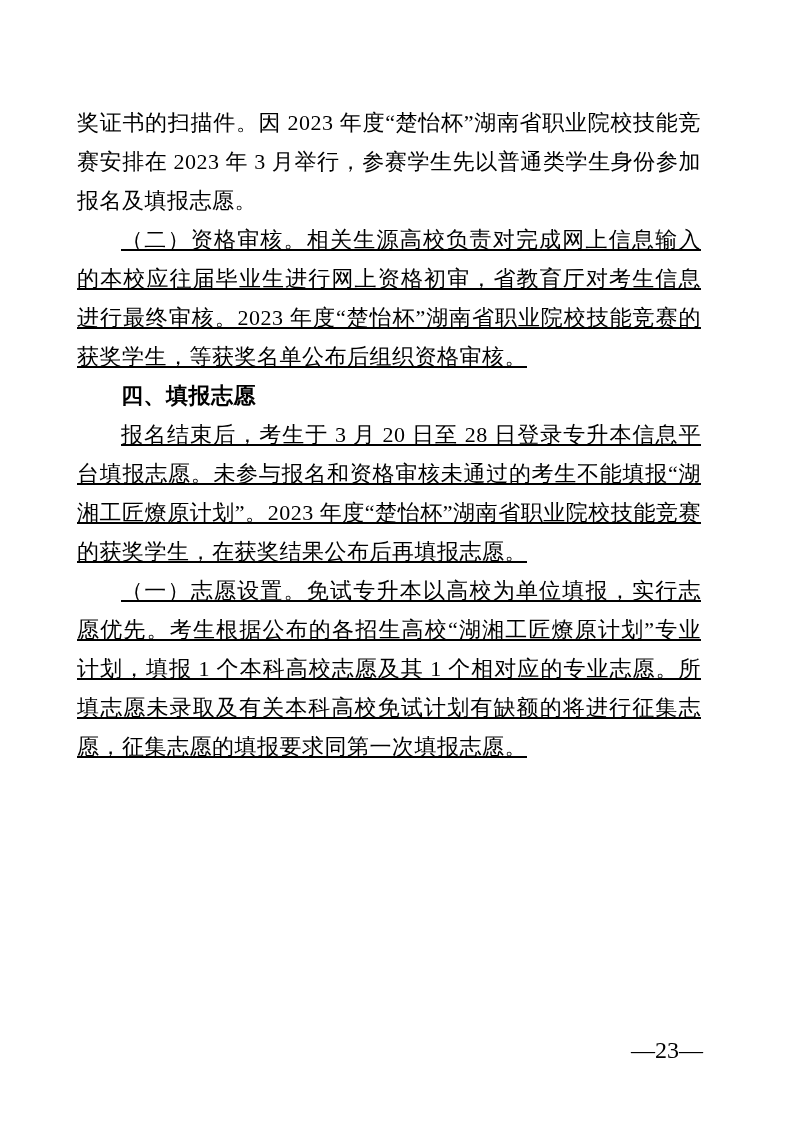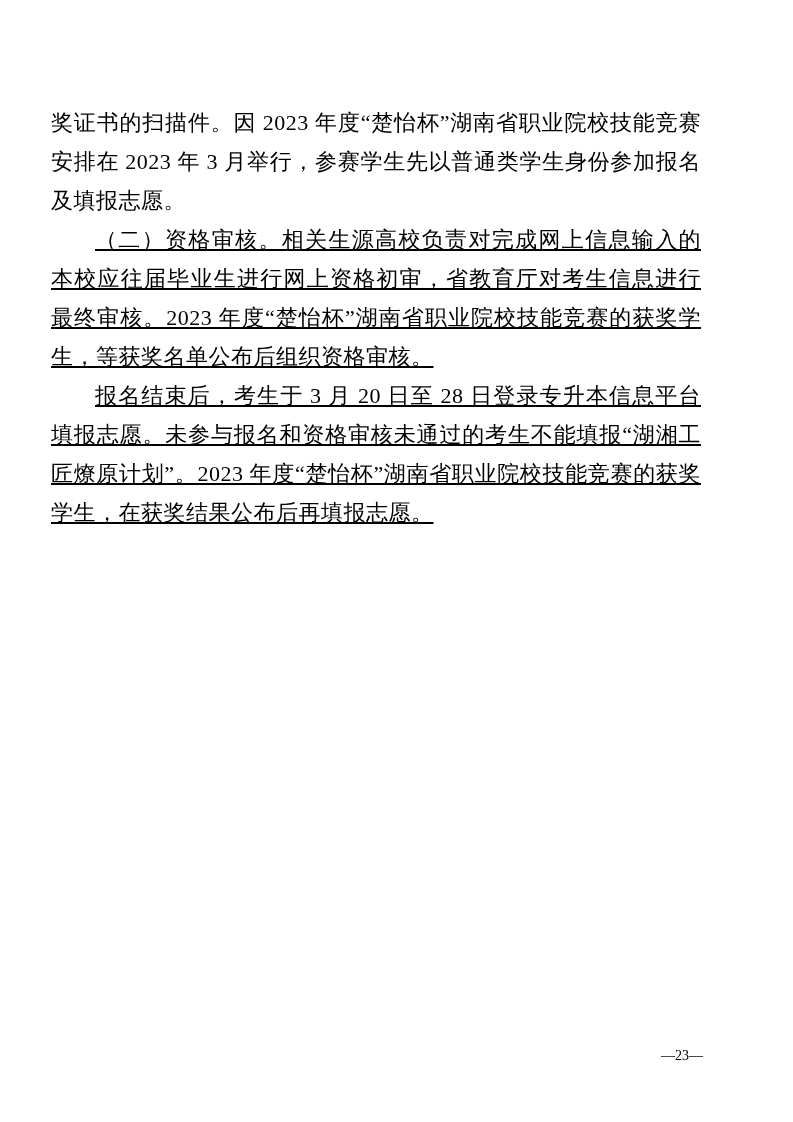--- a/index.html
+++ b/index.html
@@ -7,21 +7,21 @@
     margin: 0;
     padding: 0;
     background: #e8e8e8;
   }
   .page {
     position: relative;
     width: 793px;
     height: 1122px;
     margin: 0 auto;
     background: #ffffff;
-    padding: 103px 92px 0 51px;
+    padding: 103px 92px 0 77px;
     overflow: hidden;
   }
   .doc-body p {
     margin: 0;
     color: #000000;
     font-size: 22px;
     line-height: 39px;
     text-align: justify;
     text-justify: inter-character;
     letter-spacing: 0.5px;
@@ -40,38 +40,40 @@
     font-family: "DejaVu Sans", "Liberation Sans", sans-serif;
     font-weight: bold;
     text-indent: 44px;
     letter-spacing: 1px;
   }
   .page-number {
     position: absolute;
     right: 90px;
     bottom: 58px;
     font-family: "Liberation Serif", "DejaVu Serif", serif;
-    font-size: 14px;
+    font-size: 24px;
     color: #000000;
     letter-spacing: 0;
   }
 </style>
 </head>
 <body>
 
 <div class="page">
   <div class="doc-body">
 
     <p class="para no-indent">奖证书的扫描件。因 2023 年度“楚怡杯”湖南省职业院校技能竞赛安排在 2023 年 3 月举行，参赛学生先以普通类学生身份参加报名及填报志愿。</p>
 
     <p class="para indent">（二）资格审核。相关生源高校负责对完成网上信息输入的本校应往届毕业生进行网上资格初审，省教育厅对考生信息进行最终审核。2023 年度“楚怡杯”湖南省职业院校技能竞赛的获奖学生，等获奖名单公布后组织资格审核。</p>
 
+    <p class="heading">四、填报志愿</p>
 
     <p class="para indent">报名结束后，考生于 3 月 20 日至 28 日登录专升本信息平台填报志愿。未参与报名和资格审核未通过的考生不能填报“湖湘工匠燎原计划”。2023 年度“楚怡杯”湖南省职业院校技能竞赛的获奖学生，在获奖结果公布后再填报志愿。</p>
 
+    <p class="para indent">（一）志愿设置。免试专升本以高校为单位填报，实行志愿优先。考生根据公布的各招生高校“湖湘工匠燎原计划”专业计划，填报 1 个本科高校志愿及其 1 个相对应的专业志愿。所填志愿未录取及有关本科高校免试计划有缺额的将进行征集志愿，征集志愿的填报要求同第一次填报志愿。</p>
 
 
 
 
   </div>
 
   <div class="page-number">—23—</div>
 </div>
 
 </body></html>

